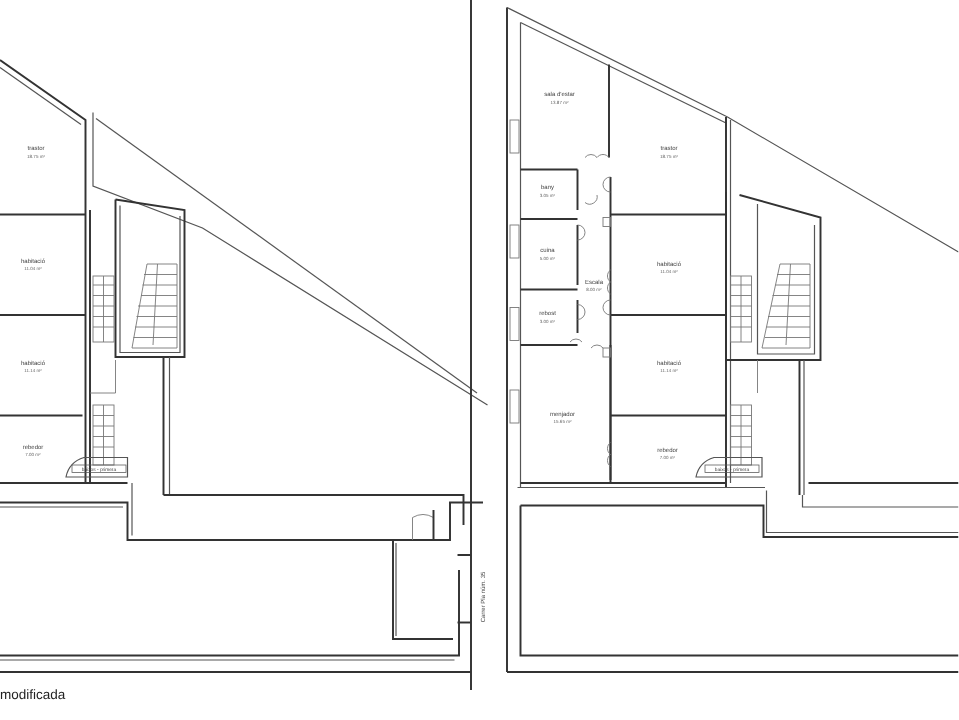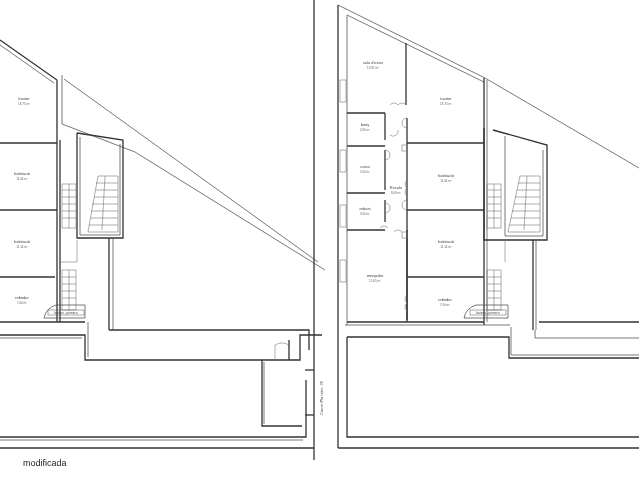--- a/index.html
+++ b/index.html
@@ -4,21 +4,21 @@
 <style>
   html, body { margin:0; padding:0; background:#ffffff; }
   body { width:639px; height:480px; overflow:hidden; position:relative; font-family:"Liberation Sans", sans-serif; }
   svg { position:absolute; left:0; top:0; }
   .wall { fill:none; stroke:#333; stroke-width:1.3; }
   .wall2 { fill:none; stroke:#555; stroke-width:0.8; }
   .thin { fill:none; stroke:#777; stroke-width:0.6; }
   .lbl { font-family:"Liberation Sans", sans-serif; font-size:4px; fill:#444; text-anchor:middle; }
   .area { font-family:"Liberation Sans", sans-serif; font-size:3px; fill:#666; text-anchor:middle; }
   .small { font-family:"Liberation Sans", sans-serif; font-size:3.2px; fill:#444; text-anchor:middle; }
-  .caption { position:absolute; left:0; top:458px; font-size:9px; color:#222; font-family:"Liberation Sans", sans-serif;margin-left:23px; }
+  .caption { position:absolute; left:0; top:458px; font-size:9px; color:#222; font-family:"Liberation Sans", sans-serif; }
 </style>
 </head>
 <body>
 
 <svg width="639" height="480" viewBox="0 0 639 480">
 
   <g>
 
     <polyline class="wall" points="0,40 57,80 57,322"></polyline>
     <polyline class="wall2" points="0,45 54,83"></polyline>

